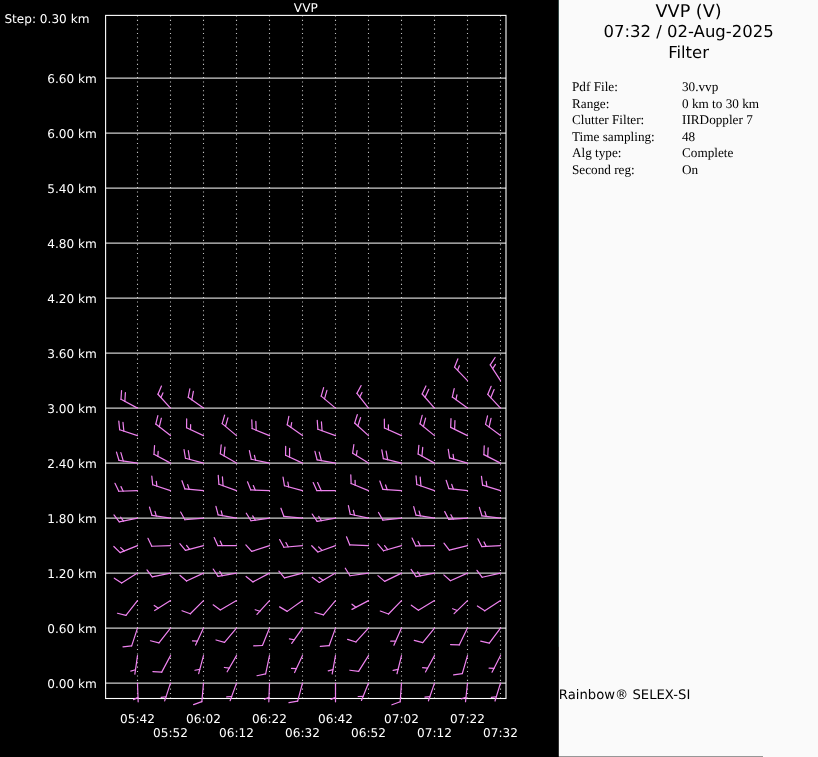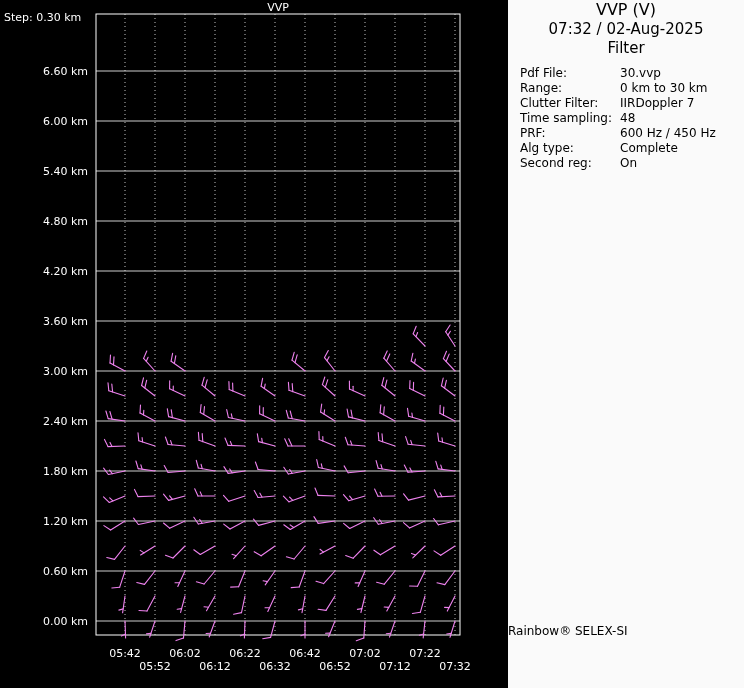--- a/index.html
+++ b/index.html
@@ -2,21 +2,21 @@
 <html><head>
 <meta charset="utf-8">
 <style>
   html,body{margin:0;padding:0;background:#000;}
   .app{width:744px;height:688px;display:flex;font-family:"DejaVu Sans",sans-serif;overflow:hidden;}
   .chart-panel{width:508px;height:588px;background:#14b8a6;position:relative;flex:0 0 508px;}
   .chart-panel svg{display:block;}
   .info-panel{flex:1;background:#fafafa;color:#000;position:relative;box-sizing:border-box;}
   .info-title{text-align:center;font-size:16px;line-height:20px;}
   .info-sub{text-align:center;font-size:15px;line-height:19px;}
-  .fields{margin:8px 0 0 12px;font-size:12px;}
+  .fields{margin:14px 0 0 12px;font-size:12px;font-family:Liberation Serif, serif;}
   .frow{display:flex;line-height:15px;}
   .flabel{width:100px;flex:0 0 100px;}
   .fvalue{flex:1;white-space:nowrap;}
   .footer{position:absolute;left:0;bottom:50px;font-size:12px;}
 </style>
 </head>
 <body>
 
 <div class="app">
 
@@ -680,24 +680,20 @@
       </div>
       <div class="frow">
         <span class="flabel">Clutter Filter:</span>
         <span class="fvalue">IIRDoppler 7</span>
       </div>
       <div class="frow">
         <span class="flabel">Time sampling:</span>
         <span class="fvalue">48</span>
       </div>
       <div class="frow">
-        <span class="flabel">PRF:</span>
-        <span class="fvalue">600 Hz / 450 Hz</span>
-      </div>
-      <div class="frow">
         <span class="flabel">Alg type:</span>
         <span class="fvalue">Complete</span>
       </div>
       <div class="frow">
         <span class="flabel">Second reg:</span>
         <span class="fvalue">On</span>
       </div>
     </div>
 
     <div class="footer">Rainbow® SELEX-SI</div>

